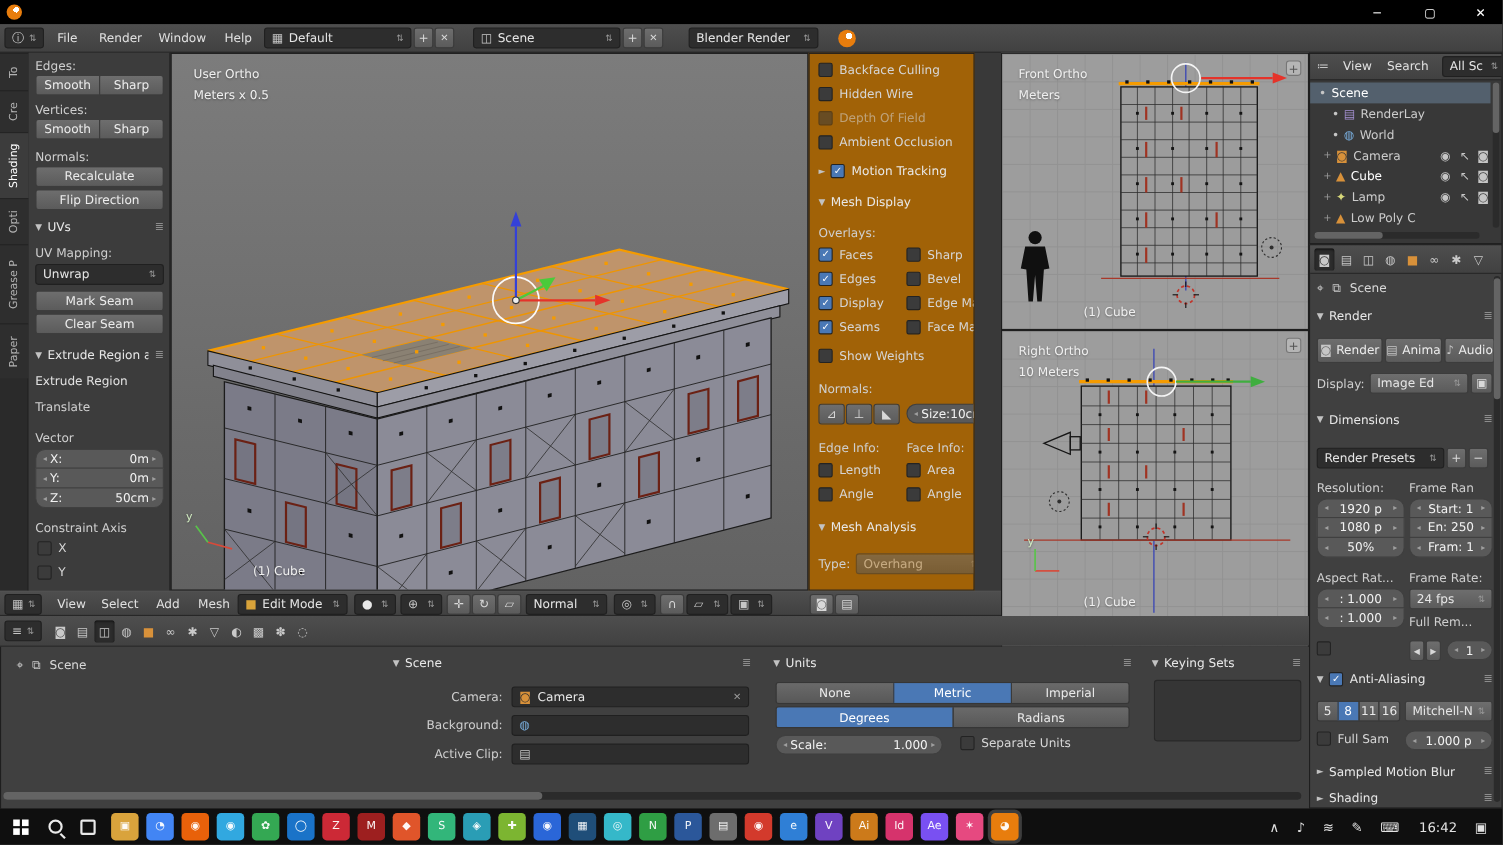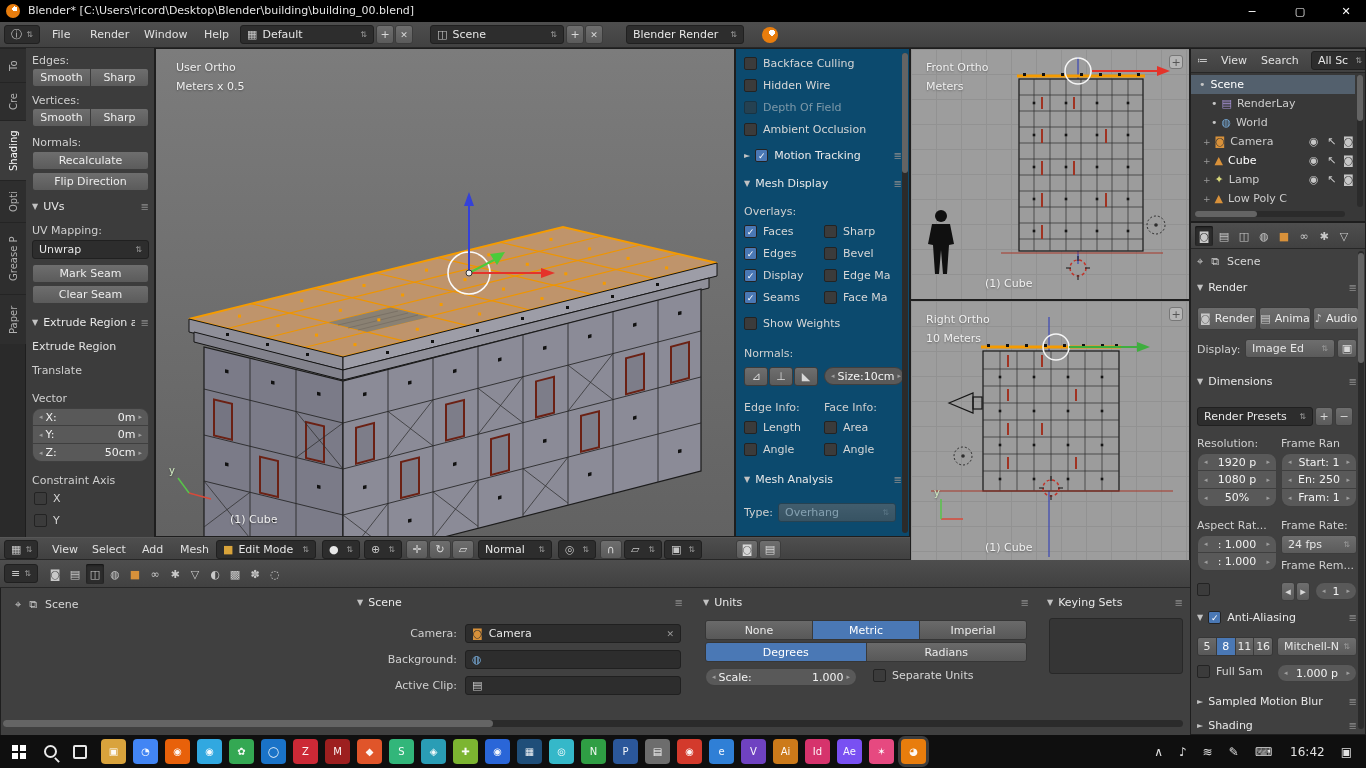--- a/index.html
+++ b/index.html
@@ -75,21 +75,20 @@
 .i-max::before{content:"▢"} .i-dot::before{content:"•"} .i-otl::before{content:"≔"}
 .i-sl::before{content:"≡"}
 </style>
 </head>
 <body>
 
 <div id="root">
 
   <div class="r" style="left:0;top:0;width:1366px;height:22px;background:#000">
     <span class="r" style="left:6px;top:4px;width:14px;height:14px;border-radius:50%;background:radial-gradient(circle at 62% 35%,#fff 0 2.5px,#e87d0d 2.5px)"></span>
-    <span class="r" style="left:28px;top:4px;color:#e4e4e4">Blender* [C:\Users\ricord\Desktop\Blender\building\building_00.blend]</span>
     <span class="row ico i-min" style="left:1232px;top:0;width:40px;height:22px;justify-content:center;color:#fff"></span>
     <span class="row ico i-max" style="left:1280px;top:0;width:40px;height:22px;justify-content:center;color:#fff"></span>
     <span class="row ico i-x" style="left:1326px;top:0;width:40px;height:22px;justify-content:center;color:#fff"></span>
   </div>
 
   <div class="r hdr" style="left:0;top:22px;width:1366px;height:26px">
     <div class="dd r" style="left:4px;top:3px;width:36px">
         <span class="ico i-info"></span>
         <span class="ar i-ud"></span>
       </div>
@@ -353,21 +352,21 @@
         <line x1="33" y1="444" x2="55" y2="450" stroke="#d84a3a" stroke-width="1.5"></line>
         <line x1="33" y1="444" x2="22" y2="429" stroke="#59c44a" stroke-width="1.5"></line>
       </g>
     </svg>
     <span class="vptxt" style="left:20px;top:12px">User Ortho</span>
     <span class="vptxt" style="left:20px;top:31px">Meters x 0.5</span>
     <span class="vptxt" style="left:13px;top:416px;color:#d2ecc2;font-size:10px">y</span>
     <span class="vptxt" style="left:74px;top:464px">(1) Cube</span>
   </div>
 
-  <div class="r" style="left:735px;top:48px;width:175px;height:489px;background:#0c4a6e;border:1px solid #1e1e1e;overflow:hidden">
+  <div class="r" style="left:735px;top:48px;width:151px;height:489px;background:#a16207;border:1px solid #1e1e1e;overflow:hidden">
     <div class="row" style="left:8px;top:8px">
         <span class="cb"></span>
         <span class="cbl">Backface Culling</span>
       </div>
     <div class="row" style="left:8px;top:30px">
         <span class="cb"></span>
         <span class="cbl">Hidden Wire</span>
       </div>
     <div class="row dis" style="left:8px;top:52px">
         <span class="cb"></span>
@@ -794,21 +793,21 @@
           <span class="pc">: 1.000</span>
         </div>
       <div class="pill">
           <span class="pc">: 1.000</span>
         </div>
     </div>
     <div class="dd lt r" style="left:90px;top:312px;width:76px">
         <span>24 fps</span>
         <span class="ar i-ud"></span>
       </div>
-    <span class="lbl" style="left:90px;top:336px">Frame Rem...</span>
+    <span class="lbl" style="left:90px;top:336px">Full Rem...</span>
     <span class="cb r" style="left:6px;top:360px"></span>
     <div class="ibtn i-la" style="left:90px;top:359px;width:14px"></div>
     <div class="ibtn i-ra" style="left:105px;top:359px;width:14px"></div>
     <div class="pill" style="left:124px;top:359px;width:42px">
         <span class="pc">1</span>
       </div>
     <div class="ph" style="left:6px;top:388px;width:160px">
         <span class="tri i-trid"></span>
         <span class="cb on" style="margin-right:6px"></span>
         <span>Anti-Aliasing</span>

